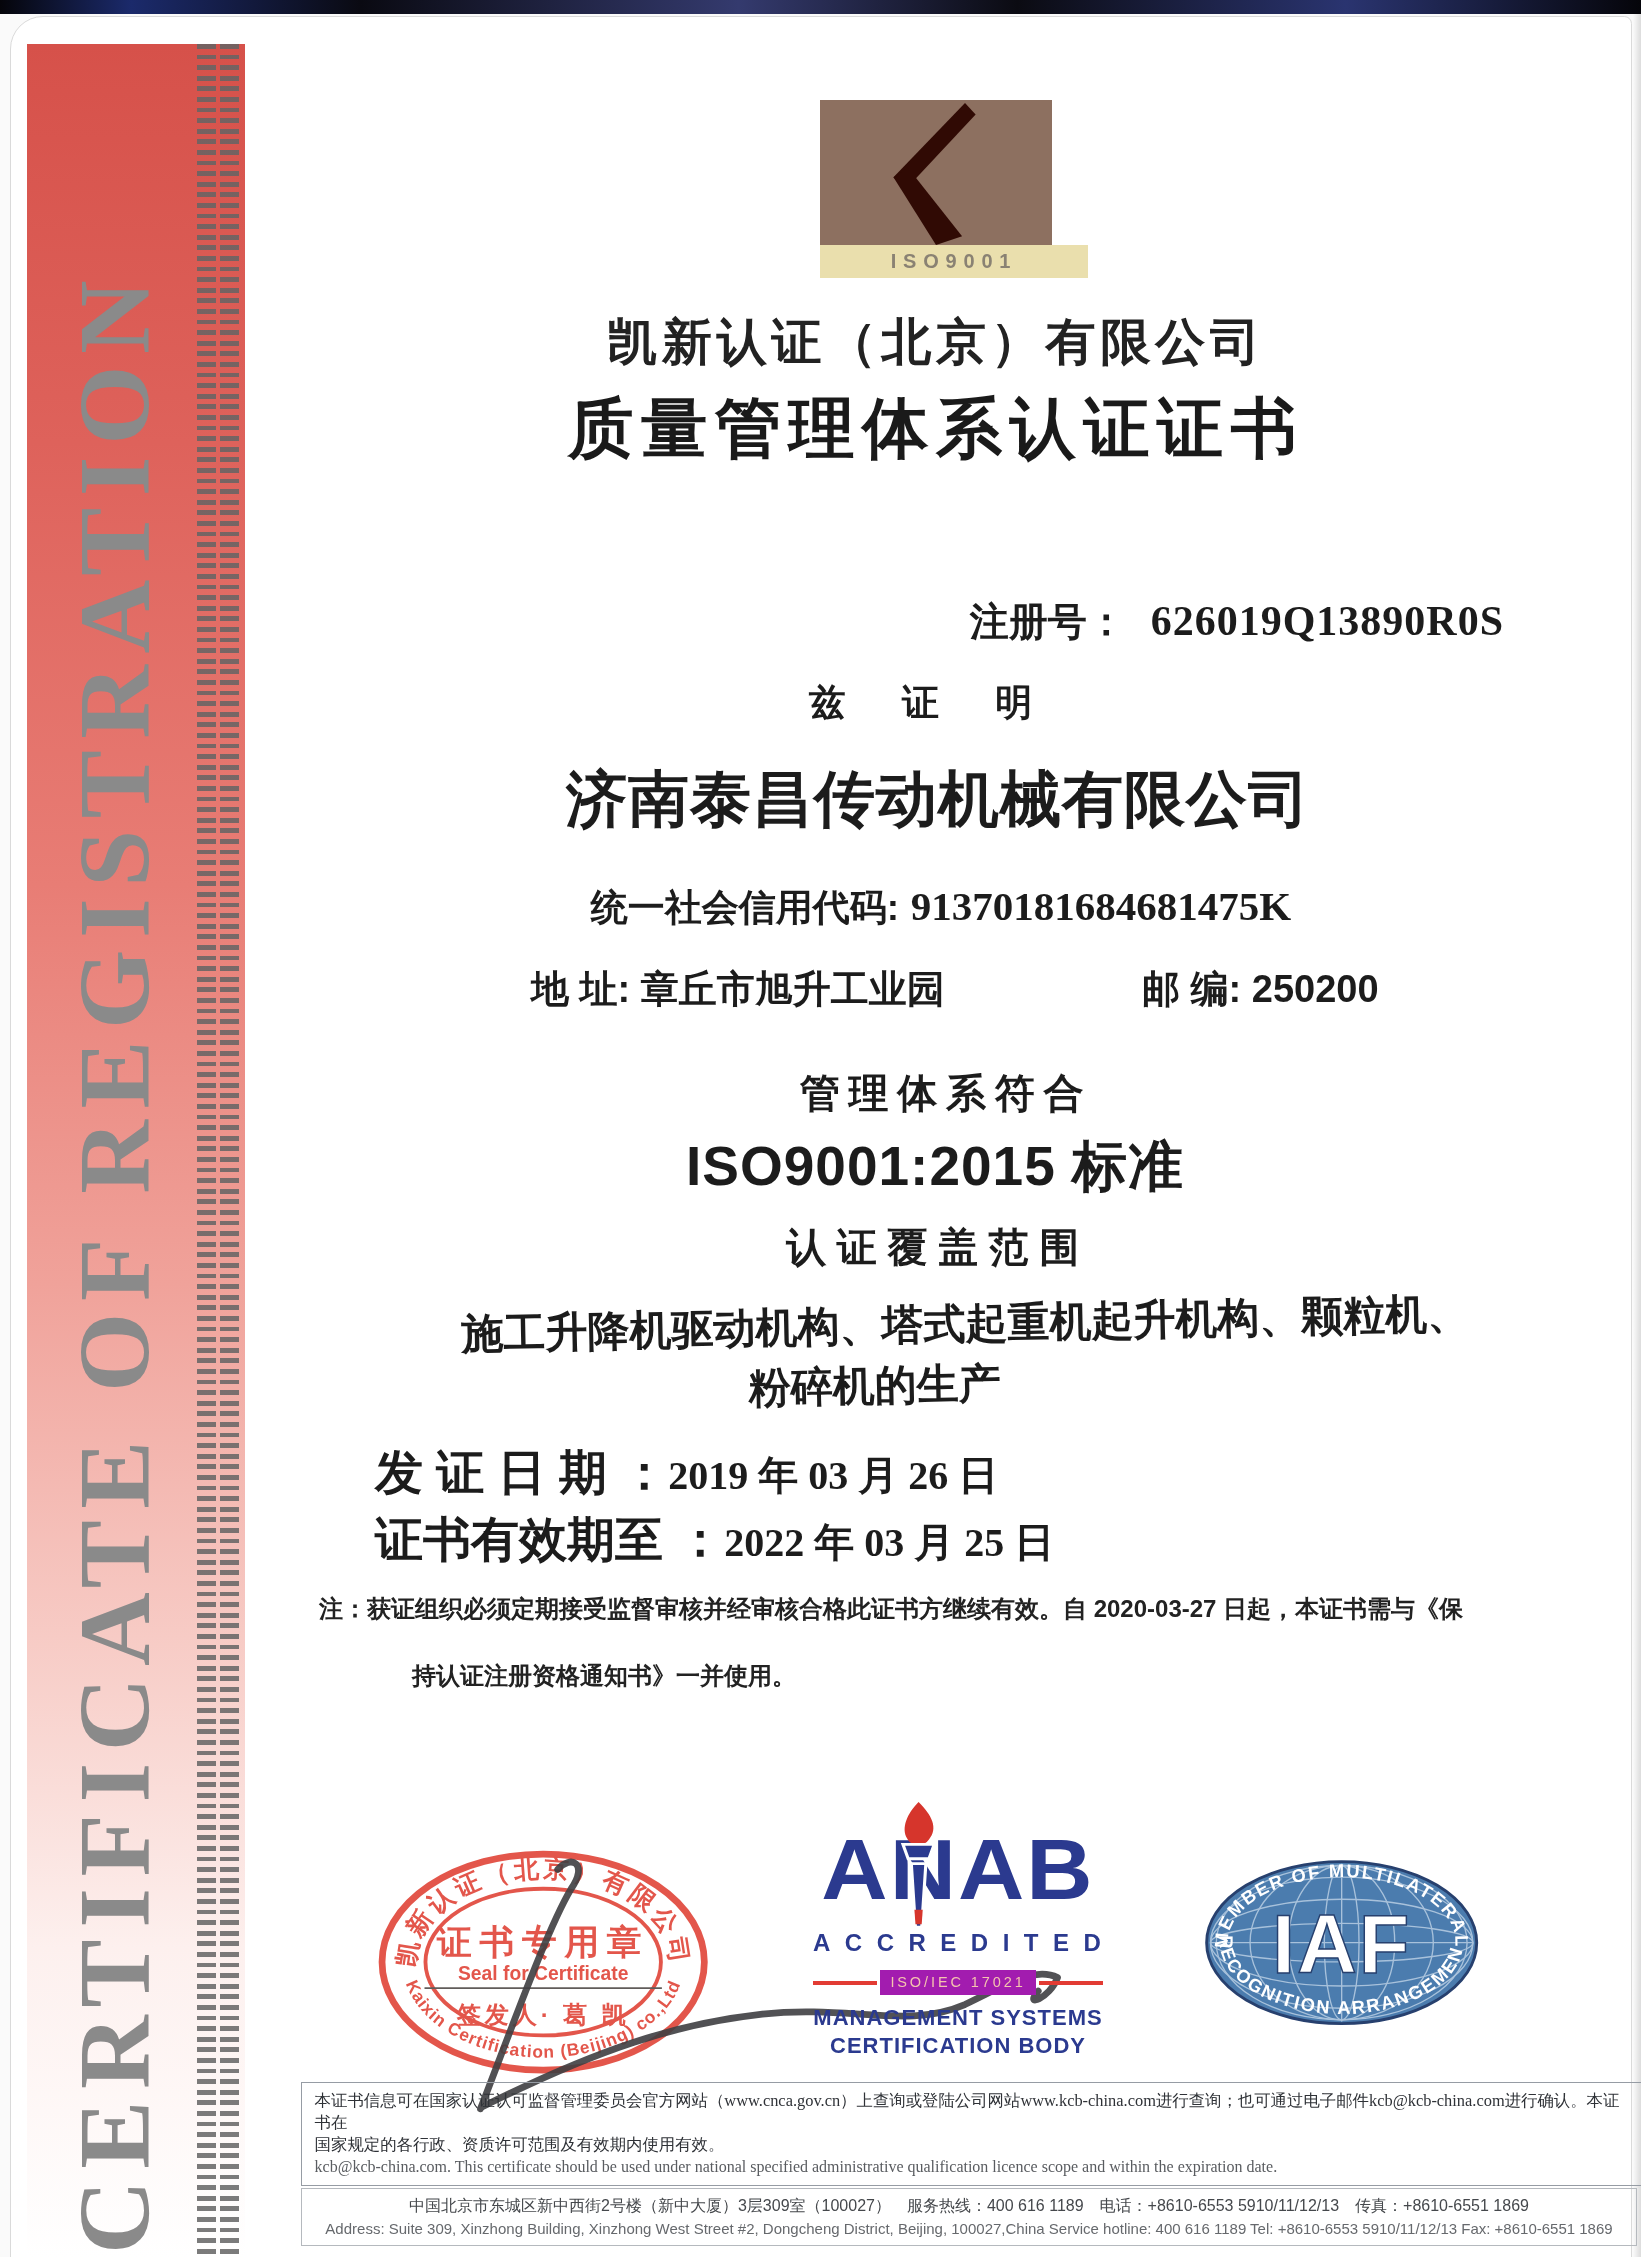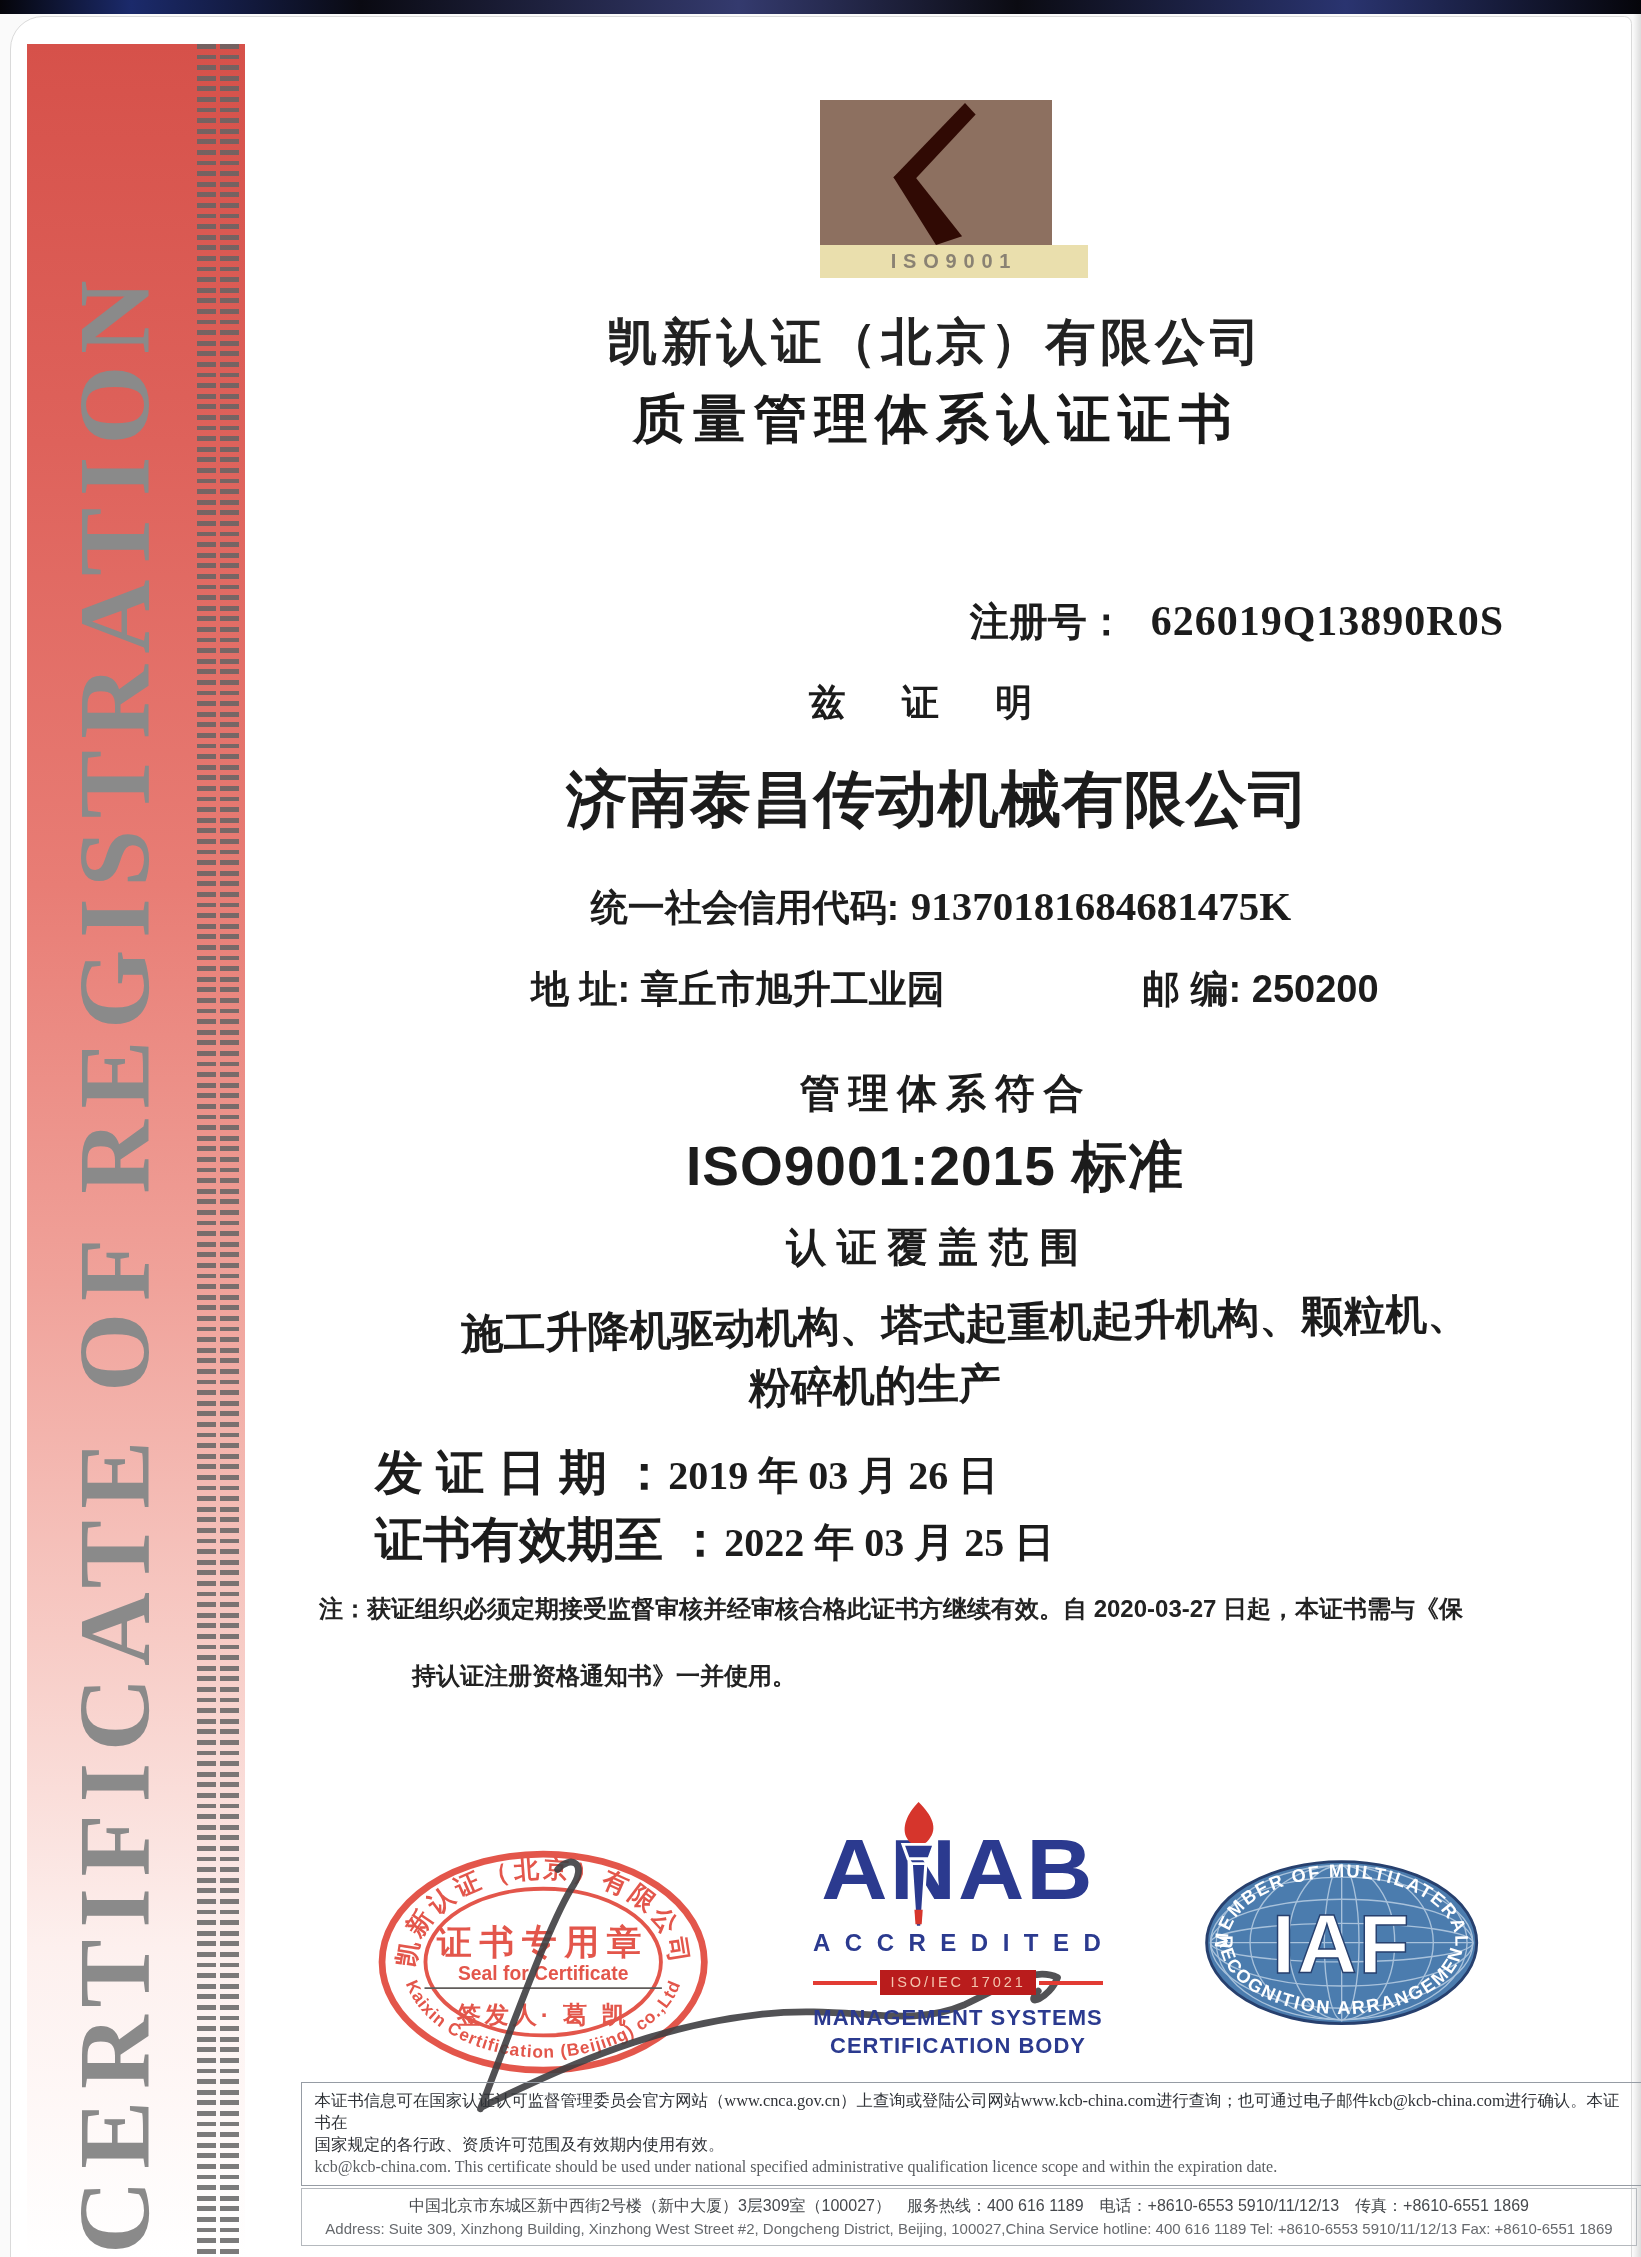--- a/index.html
+++ b/index.html
@@ -32,21 +32,21 @@
   .ticks.c2{left:220px;}
   
   .logo{left:820px;top:100px;width:232px;}
   .logo-brown{width:232px;height:145px;background:#8d7060;position:relative;}
   .logo-strip{width:268px;height:33px;background:#eadfad;
     display:flex;align-items:center;justify-content:center;
     font-size:20px;letter-spacing:6.8px;color:#8a8273;font-weight:bold;}
   
   .cx{transform:translateX(-50%);white-space:nowrap;}
   .t-issuer{left:936px;top:309px;font-size:50px;font-weight:bold;letter-spacing:4.8px;color:#222;}
-  .t-title{left:936px;top:384px;font-size:53px;font-weight:bold;letter-spacing:7.7px;color:#1a1a1a;}
+  .t-title{left:936px;top:384px;font-size:66px;font-weight:bold;letter-spacing:7.7px;color:#1a1a1a;}
   .reg-row{right:137px;top:595px;white-space:nowrap;}
   .reg-label{font-size:39px;font-weight:bold;}
   .reg-value{font-family:"Liberation Serif",serif;font-size:42px;font-weight:bold;letter-spacing:1px;margin-left:25px;}
   .certify{left:932px;top:678px;font-size:37px;font-weight:bold;letter-spacing:23px;}
   .company{left:938px;top:759px;font-size:61px;font-weight:bold;letter-spacing:1px;}
   .credit{left:941px;top:882px;}
   .credit .lab{font-size:37px;font-weight:bold;}
   .credit .val{font-family:"Liberation Serif",serif;font-size:41px;font-weight:bold;margin-left:11.6px;}
   .addr-label{left:531px;top:964px;font-size:38px;font-weight:bold;white-space:nowrap;}
   .post-label{left:1142px;top:964px;font-size:38px;font-weight:bold;white-space:nowrap;}
@@ -63,21 +63,21 @@
   .note{left:319px;top:1593px;width:1207px;font-size:24px;font-weight:bold;color:#222;}
   .note .n2{margin-top:35px;padding-left:93px;}
   
   .anab{left:813px;top:1827px;width:290px;text-align:center;color:#2b3a8f;}
   .anab-word{position:relative;font-size:85px;font-weight:bold;letter-spacing:1.9px;
     transform:scaleX(1.08);transform-origin:center;line-height:1.0;height:100px;}
   .torch{position:absolute;left:50%;margin-left:-75px;top:-25px;}
   .anab-accr{font-size:24px;font-weight:bold;letter-spacing:14.5px;margin-top:1.9px;}
   .anab-barrow{display:flex;align-items:center;justify-content:center;margin-top:13.5px;}
   .anab-line{width:64px;height:3.9px;background:#e23b33;}
-  .anab-bar{width:156px;height:25px;background:#b91c1c;color:#f4c4ae;
+  .anab-bar{width:156px;height:25px;background:#a21caf;color:#f4c4ae;
     font-size:14.5px;letter-spacing:2.9px;line-height:25px;margin:0 3.9px;}
   .anab-ms{font-size:22px;font-weight:bold;letter-spacing:1px;margin-top:9.7px;}
   .anab-cb{font-size:22px;font-weight:bold;letter-spacing:1px;margin-top:1.9px;}
   
   .footer-box{left:301px;top:2082px;width:1345px;box-sizing:border-box;
     border:1.9px solid #969ca4;padding:6.8px 12.6px;line-height:22px;font-family:Liberation Serif, serif;}
   .fcn{font-size:16.4px;color:#2f3237;}
   .fen{font-size:16px;color:#595c60;}
   .addr-strip{left:301px;top:2188px;width:1336px;box-sizing:border-box;
     border:1px solid #b5b9be;padding:4.8px 5.8px;text-align:center;line-height:23px;white-space:nowrap;}

